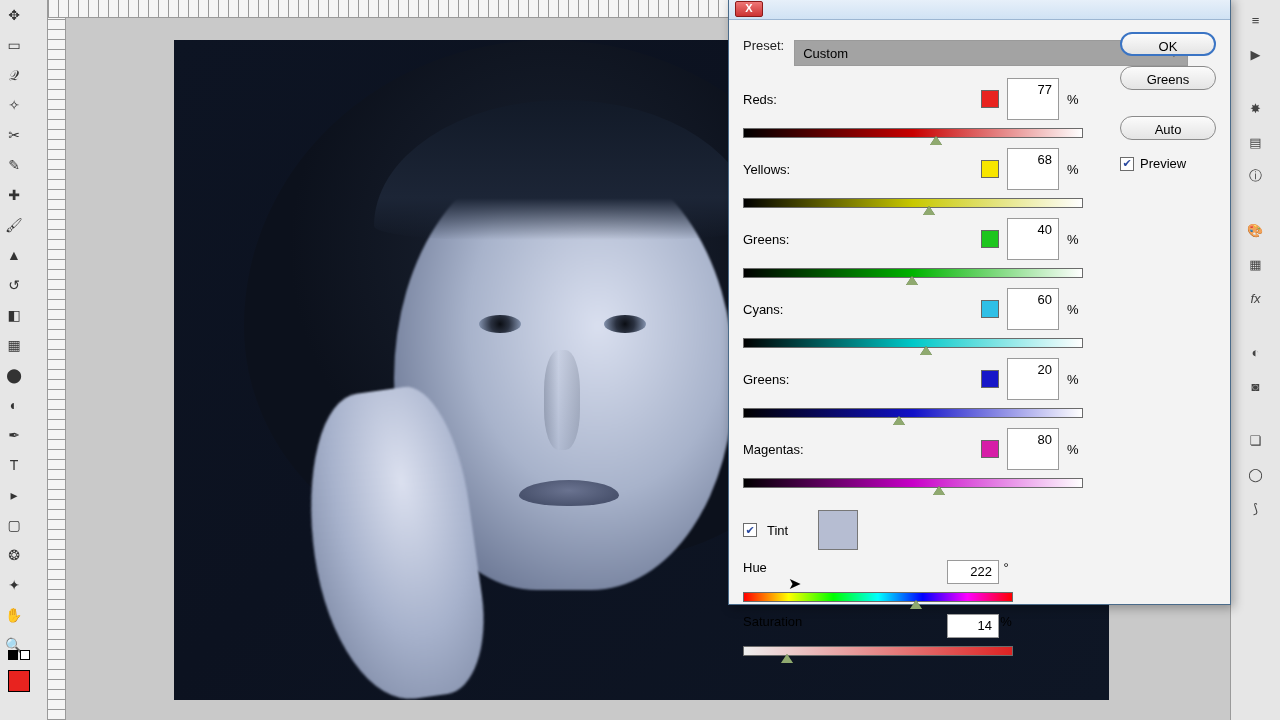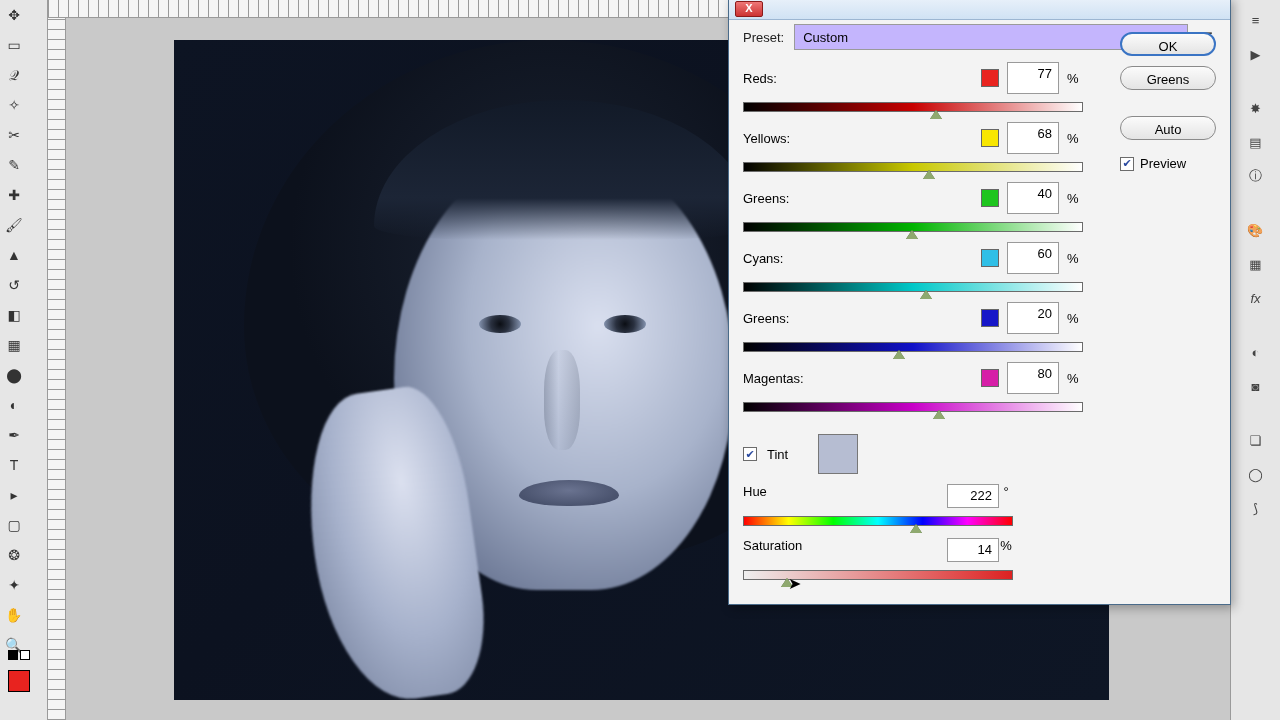--- a/index.html
+++ b/index.html
@@ -31,29 +31,29 @@
   .right-strip { position:absolute; right:0; top:0; width:50px; height:720px; background:#e6e6e6; border-left:1px solid #9a9a9a; z-index:5; }
   .rbtn { width:28px; height:28px; margin:6px auto; display:flex; align-items:center; justify-content:center; color:#444; border-radius:2px; }
   
   .dialog { position:absolute; left:728px; top:-3px; width:503px; height:608px; background:#f3f3f3; border:1px solid #4a6b8a; box-shadow:3px 3px 10px rgba(0,0,0,.3); z-index:10; }
   .titlebar { height:22px; background:linear-gradient(#e9f1fa,#d0e2f4); border-bottom:1px solid #9cb6d2; display:flex; align-items:center; padding:0 6px; }
   .titlebar .ttl { flex:1; color:#0b335b; font-size:12px; }
   .closex { width:28px; height:16px; background:linear-gradient(#e77,#c33); border:1px solid #8b1a1a; border-radius:2px; color:#fff; text-align:center; line-height:13px; font-size:11px; font-weight:bold; }
   .dlg-body { position:absolute; left:0; top:22px; right:0; bottom:0; padding:4px 14px; }
   .preset-row { display:flex; align-items:center; gap:10px; margin-bottom:12px; }
   .preset-row label { color:#222; }
-  .combo { flex:1; height:26px; border:1px solid #9a9a9a; background:#c4b5fd; display:flex; align-items:center; padding:0 8px; justify-content:space-between; }
+  .combo { flex:1; height:26px; border:1px solid #9a9a9a; background:#a3a3a3; display:flex; align-items:center; padding:0 8px; justify-content:space-between;margin-top:16px; }
   .combo .arrow { font-size:10px; color:#444; }
   .menu-ic { width:18px; height:18px; display:flex; align-items:center; justify-content:center; }
   
   .crow { width:340px; margin-bottom:4px; margin-top:4px;}
   .crow .head { display:flex; align-items:center; gap:8px; }
   .crow .lbl { flex:1; }
   .swatch { width:18px; height:18px; border:1px solid #666; }
-  .numbox { width:52px; height:32px; border:1px solid #9a9a9a; background:#fff; text-align:right; padding:0 6px; line-height:22px; }
+  .numbox { width:52px; height:42px; border:1px solid #9a9a9a; background:#fff; text-align:right; padding:0 6px; line-height:22px; }
   .pct { width:16px; }
   .track { position:relative; height:20px; margin-top:4px; }
   .bar { position:absolute; left:0; right:0; top:4px; height:10px; border:1px solid #6b6b6b; }
   .thumb { position:absolute; top:12px; width:0; height:0; border-left:6px solid transparent; border-right:6px solid transparent; border-bottom:9px solid #8fa96f; filter:drop-shadow(0 0 0 #465a35); }
   .thumb::after{content:"";position:absolute;left:-6px;top:9px;border-left:6px solid transparent;border-right:6px solid transparent;border-top:0;}
   .grad-red    { background:linear-gradient(90deg,#000,#c80000 50%,#fff); }
   .grad-yellow { background:linear-gradient(90deg,#000,#c8c800 50%,#fff); }
   .grad-green  { background:linear-gradient(90deg,#000,#00b400 50%,#fff); }
   .grad-cyan   { background:linear-gradient(90deg,#000,#00c8c8 50%,#fff); }
   .grad-blue   { background:linear-gradient(90deg,#000,#1111c8 50%,#fff); }

